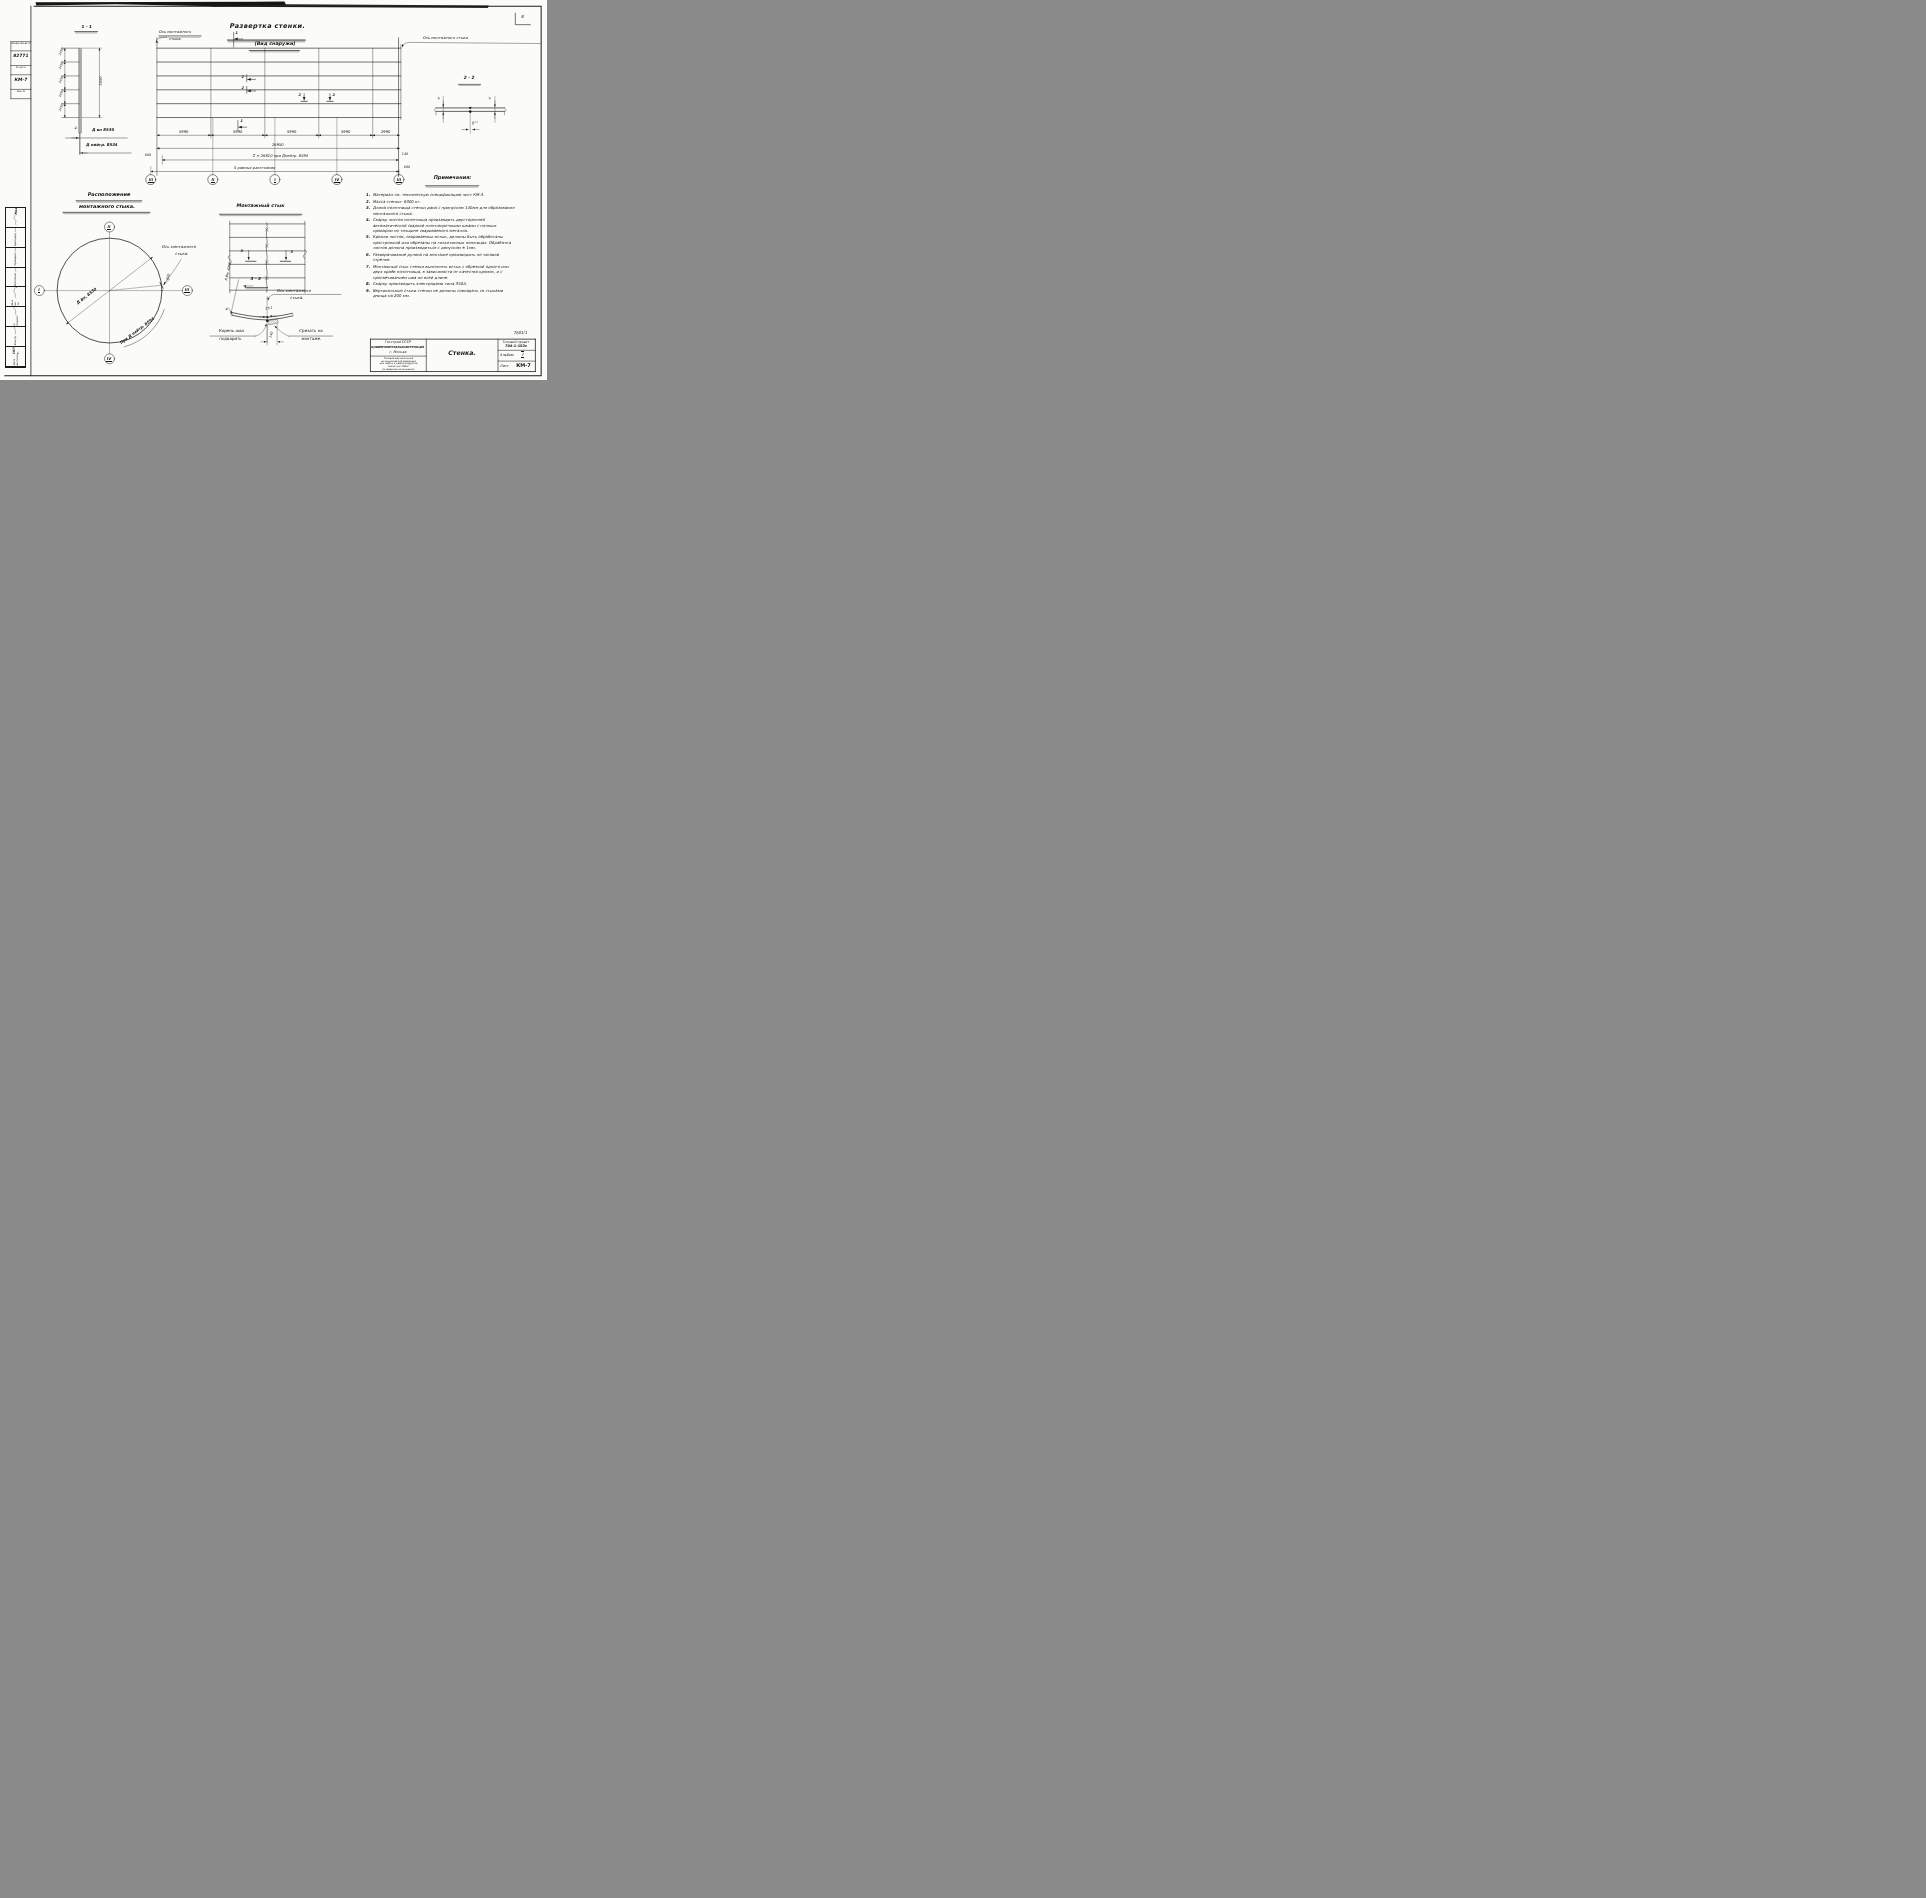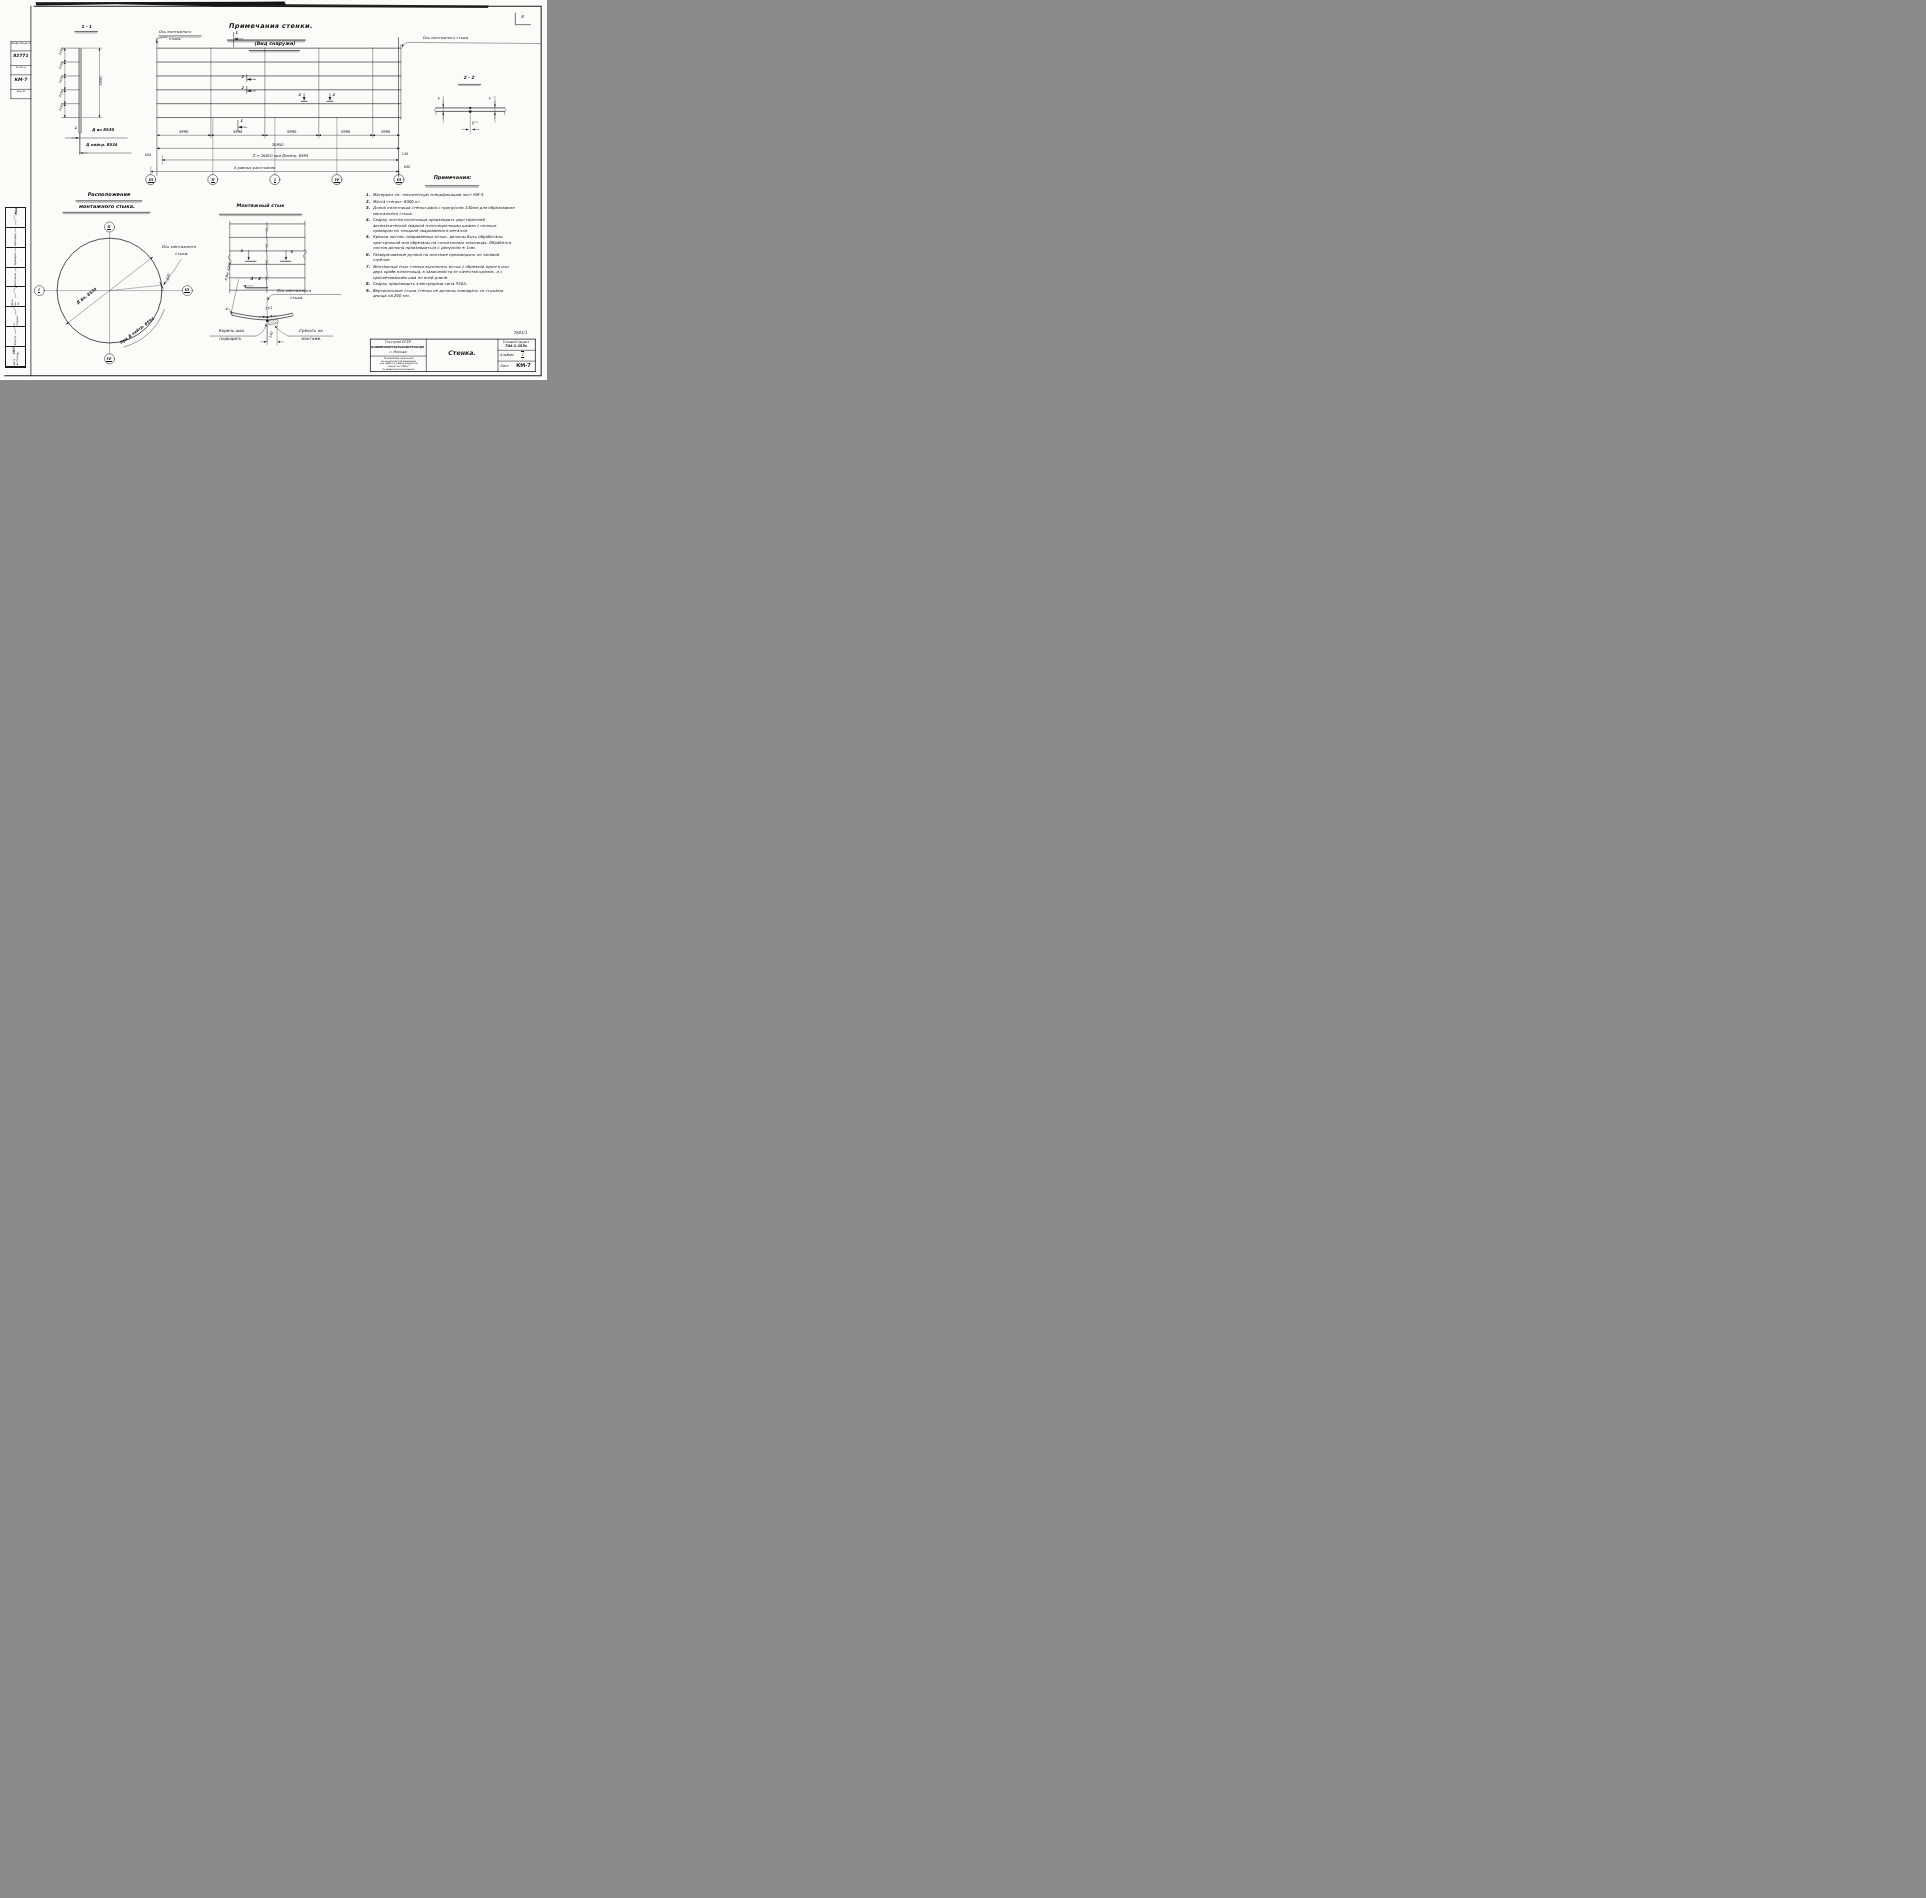--- a/index.html
+++ b/index.html
@@ -196,21 +196,21 @@
   </svg>
 
   <div class="lbl" style="left:518px;top:14.6px;width:9.2px;font-size:4.2px;">8</div>
 
   <div class="lbl" style="left:11.6px;top:43px;width:18.5px;font-size:2.4px;">Шифр объекта</div>
   <div class="lbl" style="left:11.6px;top:54px;width:18.5px;font-size:4.4px;font-weight:bold;">82771</div>
   <div class="lbl" style="left:11.6px;top:67px;width:18.5px;font-size:2.4px;">N листа</div>
   <div class="lbl" style="left:11.6px;top:78px;width:18.5px;font-size:4.4px;font-weight:bold;">КМ-7</div>
   <div class="lbl" style="left:11.6px;top:91px;width:18.5px;font-size:2.4px;">Инв. N</div>
 
-  <div class="lbl" style="left:229px;top:23px;width:77px;font-size:6.5px;font-weight:bold;letter-spacing:0.4px;">Примечания стенки.</div>
+  <div class="lbl" style="left:229px;top:23px;width:77px;font-size:6.5px;font-weight:bold;letter-spacing:0.4px;">Развертка стенки.</div>
   <div class="lbl" style="left:243px;top:41px;width:64px;font-size:4.8px;font-weight:bold;">(Вид снаружи)</div>
 
   <div class="lbl ll" style="left:159px;top:30px;width:42px;font-size:3.7px;">Ось монтажного</div>
   <div class="lbl ll" style="left:169px;top:37px;width:23px;font-size:3.7px;">стыка.</div>
   <div class="lbl ll" style="left:423px;top:36px;width:77px;font-size:3.7px;">Ось монтажного стыка</div>
 
   <div class="lbl" style="left:234px;top:32px;width:5.4px;font-size:3.5px;font-weight:bold;">1</div>
   <div class="lbl" style="left:239px;top:120px;width:5.4px;font-size:3.5px;font-weight:bold;">1</div>
   <div class="lbl" style="left:240px;top:76px;width:5.4px;font-size:3.5px;font-weight:bold;">2</div>
   <div class="lbl" style="left:240px;top:87px;width:5.4px;font-size:3.5px;font-weight:bold;">2</div>

